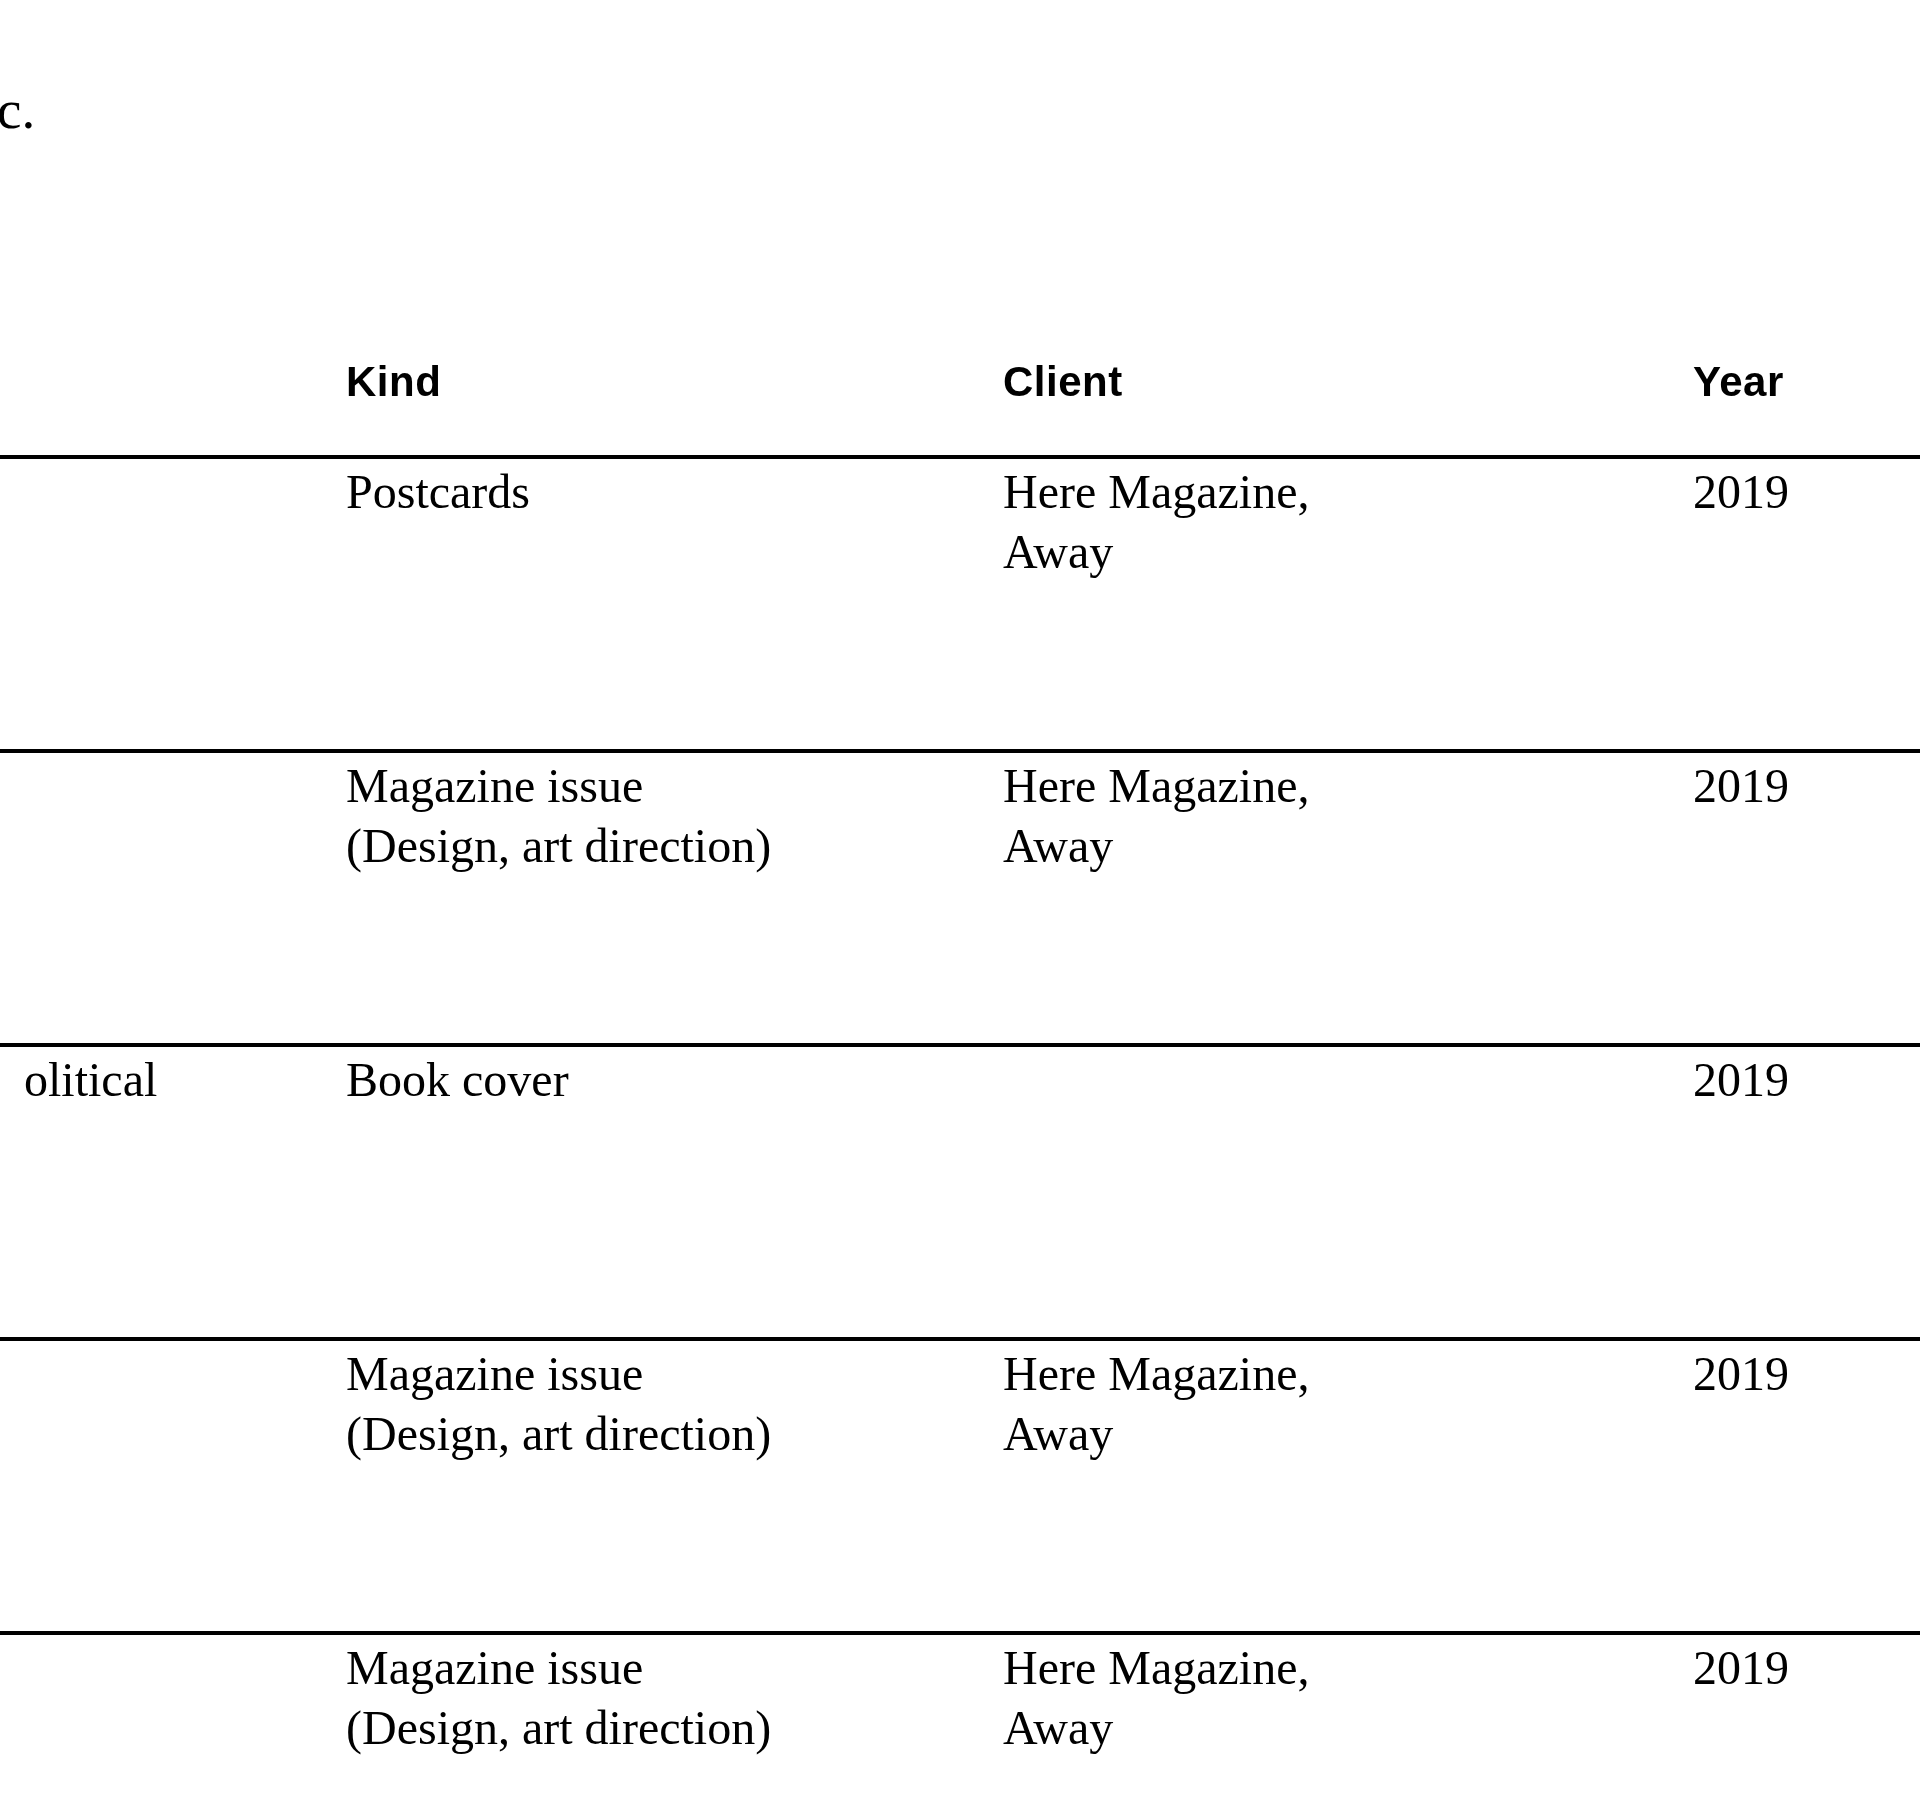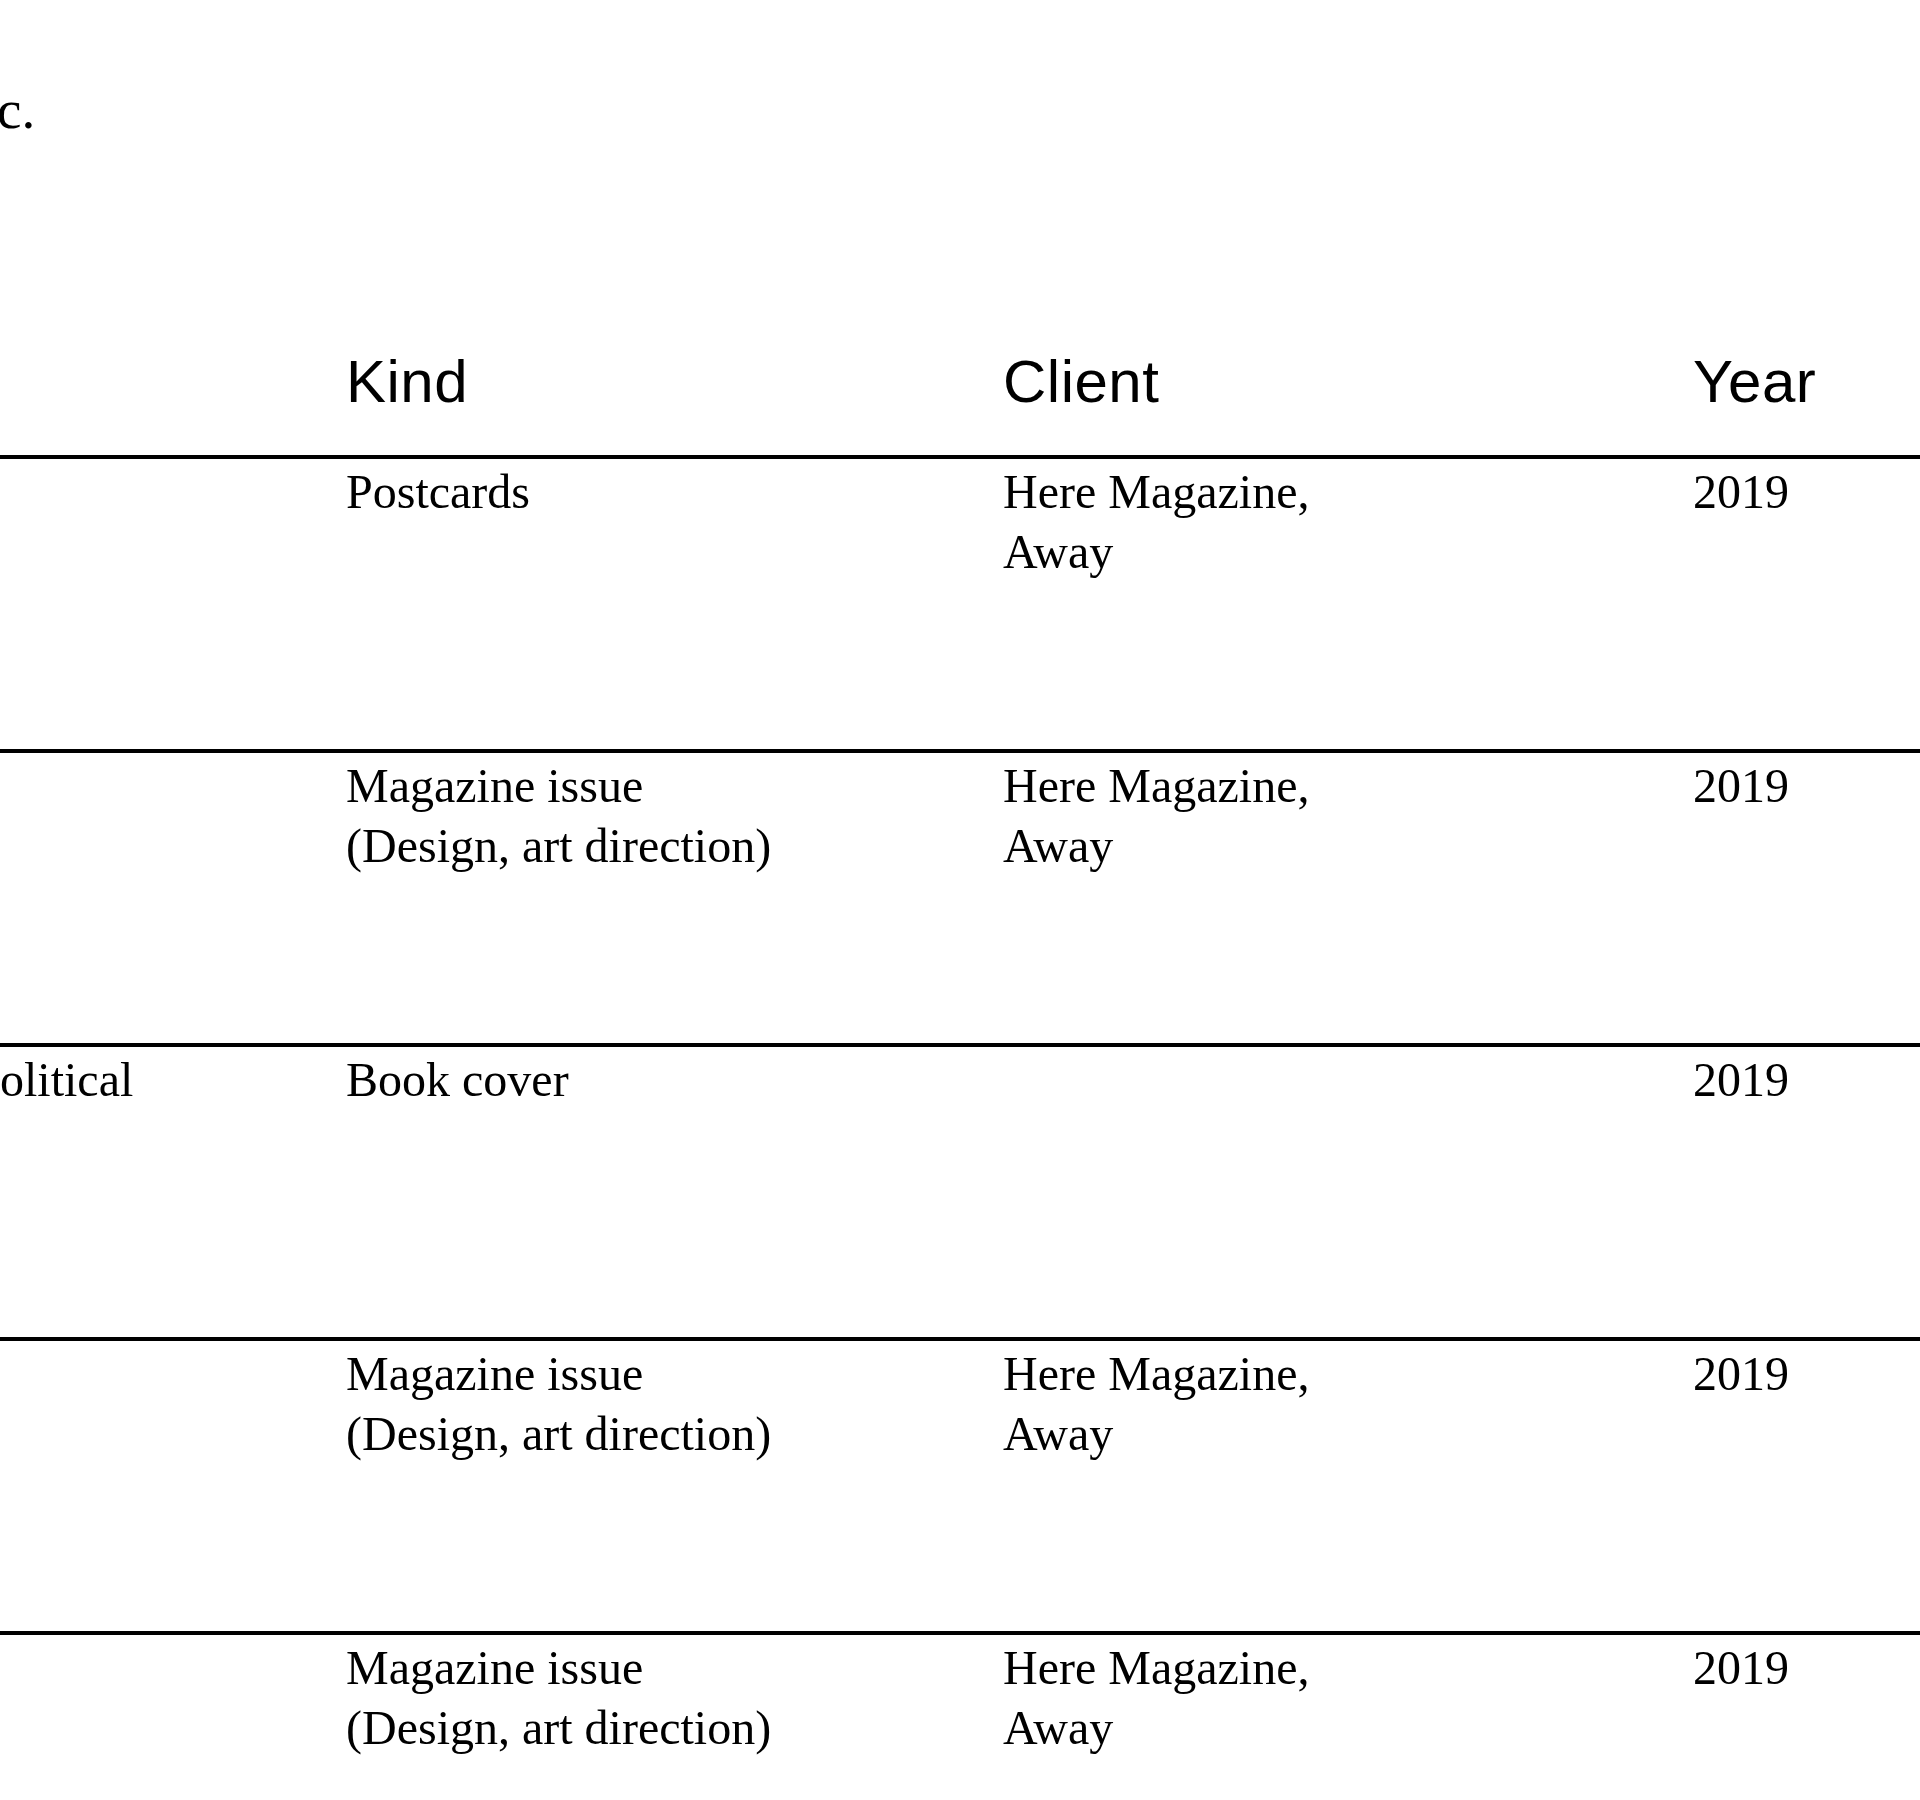--- a/index.html
+++ b/index.html
@@ -16,32 +16,33 @@
   }
   
   .intro-fragment {
     position: absolute;
     left: -3px; top: 82px;
     font-size: 55px;
     line-height: 55px;
     font-family: "Liberation Serif", serif;
   }
   
-  .col-title  { left: 0; }
+  .col-title  { left: 0; padding-left: 24px; }
   .col-kind   { left: 346px; }
   .col-client { left: 1003px; }
   .col-year   { left: 1693px; }
   
   .thead .cell {
     position: absolute;
     top: 358px;
     font-family: "Liberation Sans", sans-serif;
-    font-size: 60px;
+    font-size: 42px;
     line-height: 48px;
     letter-spacing: 0.5px;
+    font-weight: bold;
   }
   
   .row {
     position: absolute;
     left: 0;
     width: 1920px;
     height: 346px;
     border-top: 4px solid #000000;
   }
   .row .cell {

